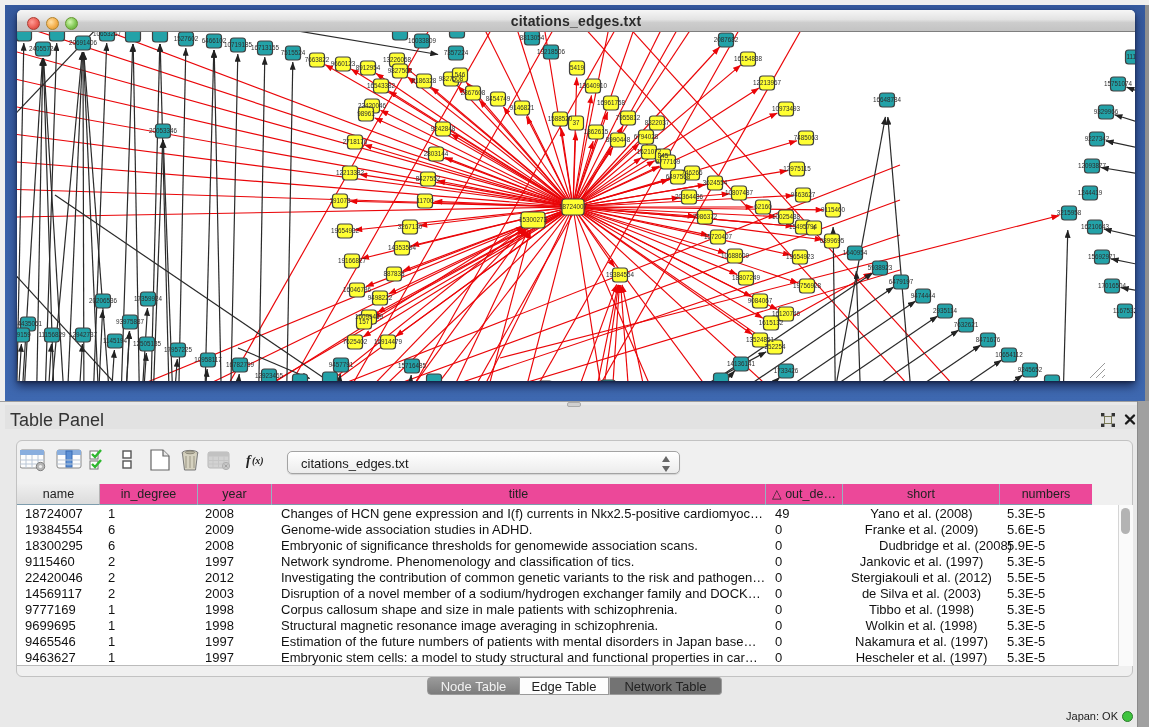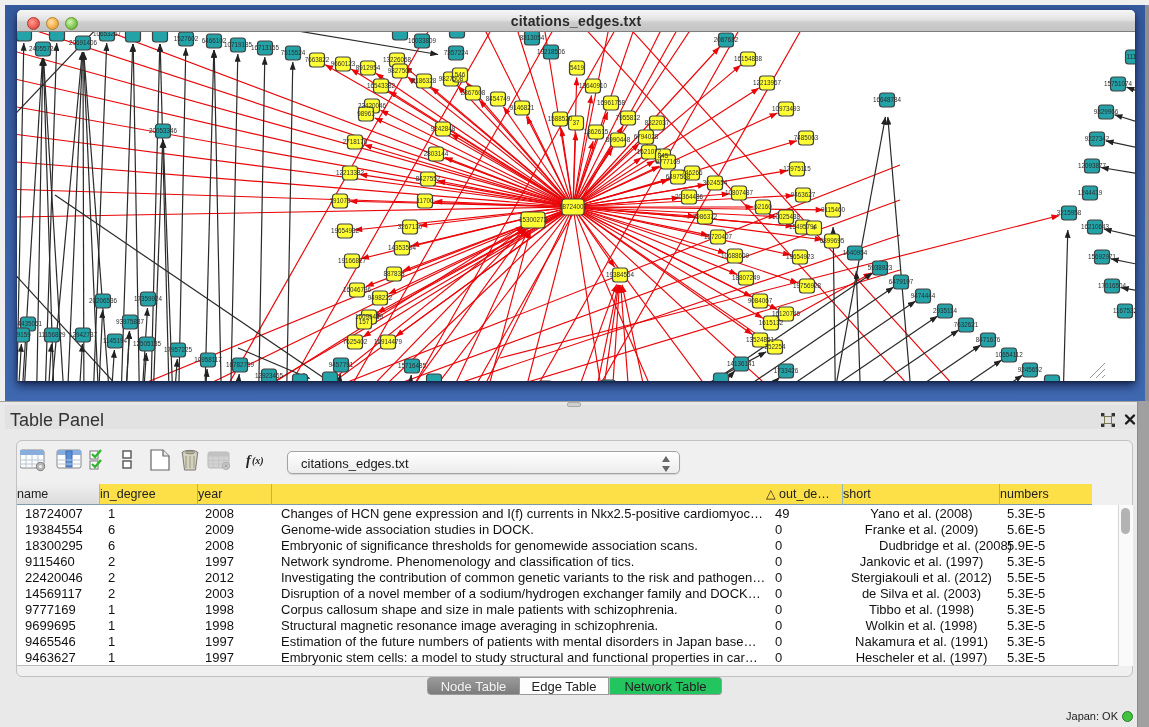--- a/index.html
+++ b/index.html
@@ -4,22 +4,22 @@
 body{width:1149px;height:727px;font-family:"Liberation Sans",sans-serif;background:#efefef;position:relative;overflow:hidden}
 .desk{position:absolute;left:5px;top:5px;width:1140px;height:396px;background:linear-gradient(180deg,#35599e,#3e68b0)}
 .grayR{position:absolute;left:1145px;top:5px;width:4px;height:396px;background:#8f8f8f}
 .win{position:absolute;left:17px;top:10px;width:1118px;height:371px;border-radius:5px 5px 0 0;box-shadow:0 5px 10px rgba(0,0,25,.6),0 1px 3px rgba(0,0,0,.4);background:#fff}
 .tbar{position:absolute;left:0;top:0;width:100%;height:22px;border-radius:5px 5px 0 0;background:linear-gradient(180deg,#f6f6f6 0%,#e3e3e3 45%,#cdcdcd 60%,#c3c3c3 100%);border-bottom:1px solid #7f7f7f}
 .tl{position:absolute;top:7px;width:13px;height:13px;border-radius:50%}
 .ttl{position:absolute;top:3px;width:100%;text-align:center;font-size:14px;font-weight:bold;color:#2b2b2b;letter-spacing:.2px}
 .panel{position:absolute;left:0;top:401px;width:1149px;height:326px;background:#e9e9e9;border-top:1px solid #9f9f9f}
 .ptitle{position:absolute;left:10px;top:410px;font-size:18px;color:#333}
 .toolc{position:absolute;left:16px;top:440px;width:1117px;height:237px;background:#f0f0f0;border:1px solid #c2c2c2;border-radius:6px}
-.thead{position:absolute;height:21px;background:#fde047;border-bottom:1px solid #7d9dae}
-.hcell{position:absolute;top:0;height:21px;font-size:12.5px;color:#222;line-height:21px;border-right:1px solid #94b3c2}
+.thead{position:absolute;height:21px;background:#ec4899;border-bottom:1px solid #7d9dae}
+.hcell{position:absolute;top:0;height:21px;font-size:12.5px;color:#222;text-align:center;line-height:21px;border-right:1px solid #94b3c2}
 .trow{position:absolute;height:16px;font-size:13px;color:#111}
 .trow span{position:absolute;white-space:nowrap;top:0;line-height:16px}
 .tabseg{position:absolute;top:677px;height:18px;font-size:13px;line-height:18px;text-align:center;border:1px solid #9a9a9a}
 .grayR2{position:absolute;left:1137px;top:401px;width:12px;height:326px;background:#a0a0a0;border-left:1px solid #8a8a8a}
 </style></head><body>
 <div class="desk"></div>
 <div class="grayR"></div>
 <div class="win">
   <div class="tbar">
     <div class="tl" style="left:10px;background:radial-gradient(circle at 4px 4px,#ff9d96,#ec5f55 55%,#c33931);border:1px solid #ad3a31"></div>
@@ -589,40 +589,41 @@
       <path d="M5 16 L1 10 H9 z" fill="#666"></path>
     </svg>
   </div>
 
   <div class="thead" style="left:17px;top:484px;width:83px;background:linear-gradient(180deg,#efefef,#dcdcdc);border-right:1px solid #b5b5b5">
     <div class="hcell" style="left:0;width:83px;border-right:none;background:transparent">name</div>
   </div>
   <div class="thead" style="left:100px;top:484px;width:992px">
     <div class="hcell" style="left:0;width:98px">in_degree</div>
     <div class="hcell" style="left:98px;width:74px">year</div>
+    <div class="hcell" style="left:172px;width:494px">title</div>
     <div class="hcell" style="left:666px;width:77px">△ out_de…</div>
     <div class="hcell" style="left:743px;width:157px">short</div>
     <div class="hcell" style="left:900px;width:92px;border-right:none">numbers</div>
   </div>
 
   <div style="position:absolute;left:17px;top:505px;width:1116px;height:161px;background:#fff;border-bottom:1px solid #bbb"></div>
   <div class="trow" style="top:506px">
 <span style="left:25px">18724007</span>
     <span style="left:108px">1</span>
 <span style="left:205px">2008</span>
     <span style="left:281px">Changes of HCN gene expression and I(f) currents in Nkx2.5-positive cardiomyoc…</span>
 <span style="left:775px">49</span>
     <span style="left:843px;width:157px;text-align:center">Yano et al. (2008)</span>
 <span style="left:1007px">5.3E-5</span>
   </div>
 <div class="trow" style="top:522px">
 <span style="left:25px">19384554</span>
     <span style="left:108px">6</span>
 <span style="left:205px">2009</span>
-    <span style="left:281px">Genome-wide association studies in DOCK.</span>
+    <span style="left:281px">Genome-wide association studies in ADHD.</span>
 <span style="left:775px">0</span>
     <span style="left:843px;width:157px;text-align:center">Franke et al. (2009)</span>
 <span style="left:1007px">5.6E-5</span>
   </div>
 <div class="trow" style="top:538px">
 <span style="left:25px">18300295</span>
     <span style="left:108px">6</span>
 <span style="left:205px">2008</span>
     <span style="left:281px">Embryonic of significance thresholds for genomewide association scans.</span>
 <span style="left:775px">0</span>
@@ -673,34 +674,34 @@
 <span style="left:775px">0</span>
     <span style="left:843px;width:157px;text-align:center">Wolkin et al. (1998)</span>
 <span style="left:1007px">5.3E-5</span>
   </div>
 <div class="trow" style="top:634px">
 <span style="left:25px">9465546</span>
     <span style="left:108px">1</span>
 <span style="left:205px">1997</span>
     <span style="left:281px">Estimation of the future numbers of patients with mental disorders in Japan base…</span>
 <span style="left:775px">0</span>
-    <span style="left:843px;width:157px;text-align:center">Nakamura et al. (1991)</span>
+    <span style="left:843px;width:157px;text-align:center">Nakamura et al. (1997)</span>
 <span style="left:1007px">5.3E-5</span>
   </div>
 <div class="trow" style="top:650px">
 <span style="left:25px">9463627</span>
     <span style="left:108px">1</span>
 <span style="left:205px">1997</span>
     <span style="left:281px">Embryonic stem cells: a model to study structural and functional properties in car…</span>
 <span style="left:775px">0</span>
     <span style="left:843px;width:157px;text-align:center">Hescheler et al. (1997)</span>
 <span style="left:1007px">5.3E-5</span>
   </div>
 
   <div style="position:absolute;left:1118px;top:505px;width:15px;height:161px;background:#fafafa;border-left:1px solid #d5d5d5"></div>
   <div style="position:absolute;left:1121px;top:508px;width:9px;height:26px;background:#b3b3b3;border-radius:5px"></div>
 
   <div class="tabseg" style="left:427px;width:93px;border-radius:4px 0 0 4px;background:linear-gradient(180deg,#9a9a9a,#7c7c7c);color:#f2f2f2">Node Table</div>
   <div class="tabseg" style="left:520px;width:89px;border-left:none;background:#fdfdfd;color:#222">Edge Table</div>
-  <div class="tabseg" style="left:609px;width:113px;border-left:1px solid #bbb;border-radius:0 4px 4px 0;background:#22c55e;color:#222">Network Table</div>
+  <div class="tabseg" style="left:609px;width:113px;border-left:1px solid #bbb;border-radius:0 4px 4px 0;background:#737373;color:#222">Network Table</div>
 
   <div style="position:absolute;left:1000px;top:710px;width:118px;text-align:right;font-size:11px;color:#222">Japan: OK</div>
   <div style="position:absolute;left:1122px;top:711px;width:11px;height:11px;border-radius:50%;background:#3ec43e;border:1px solid #2b7b2b"></div>
   <div class="grayR2"></div>
 </body></html>

